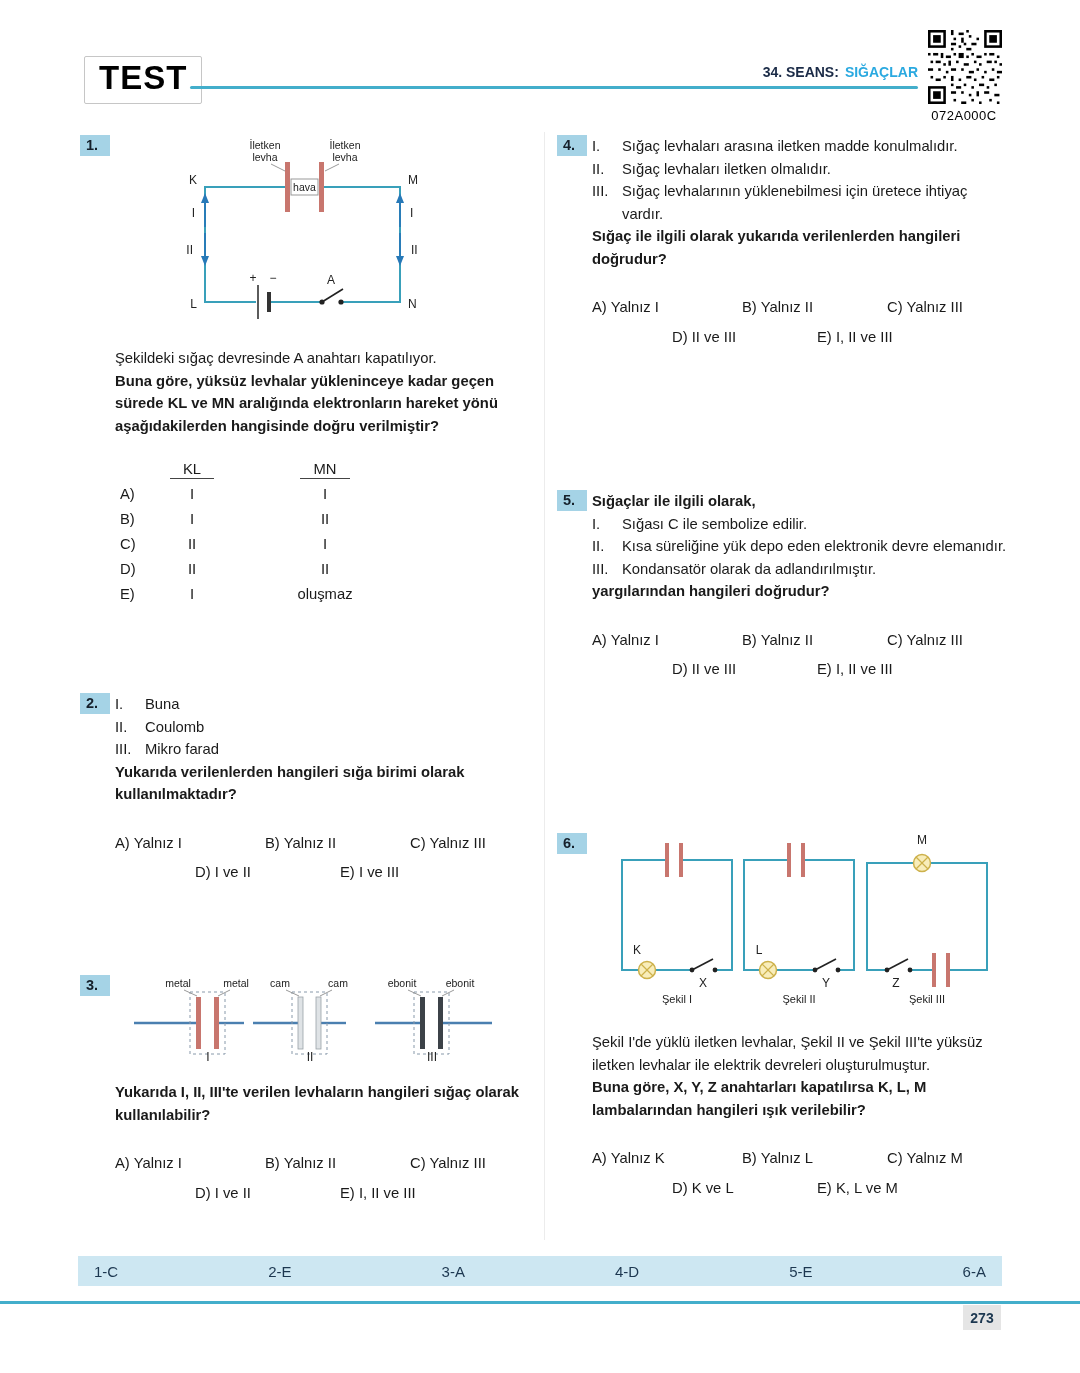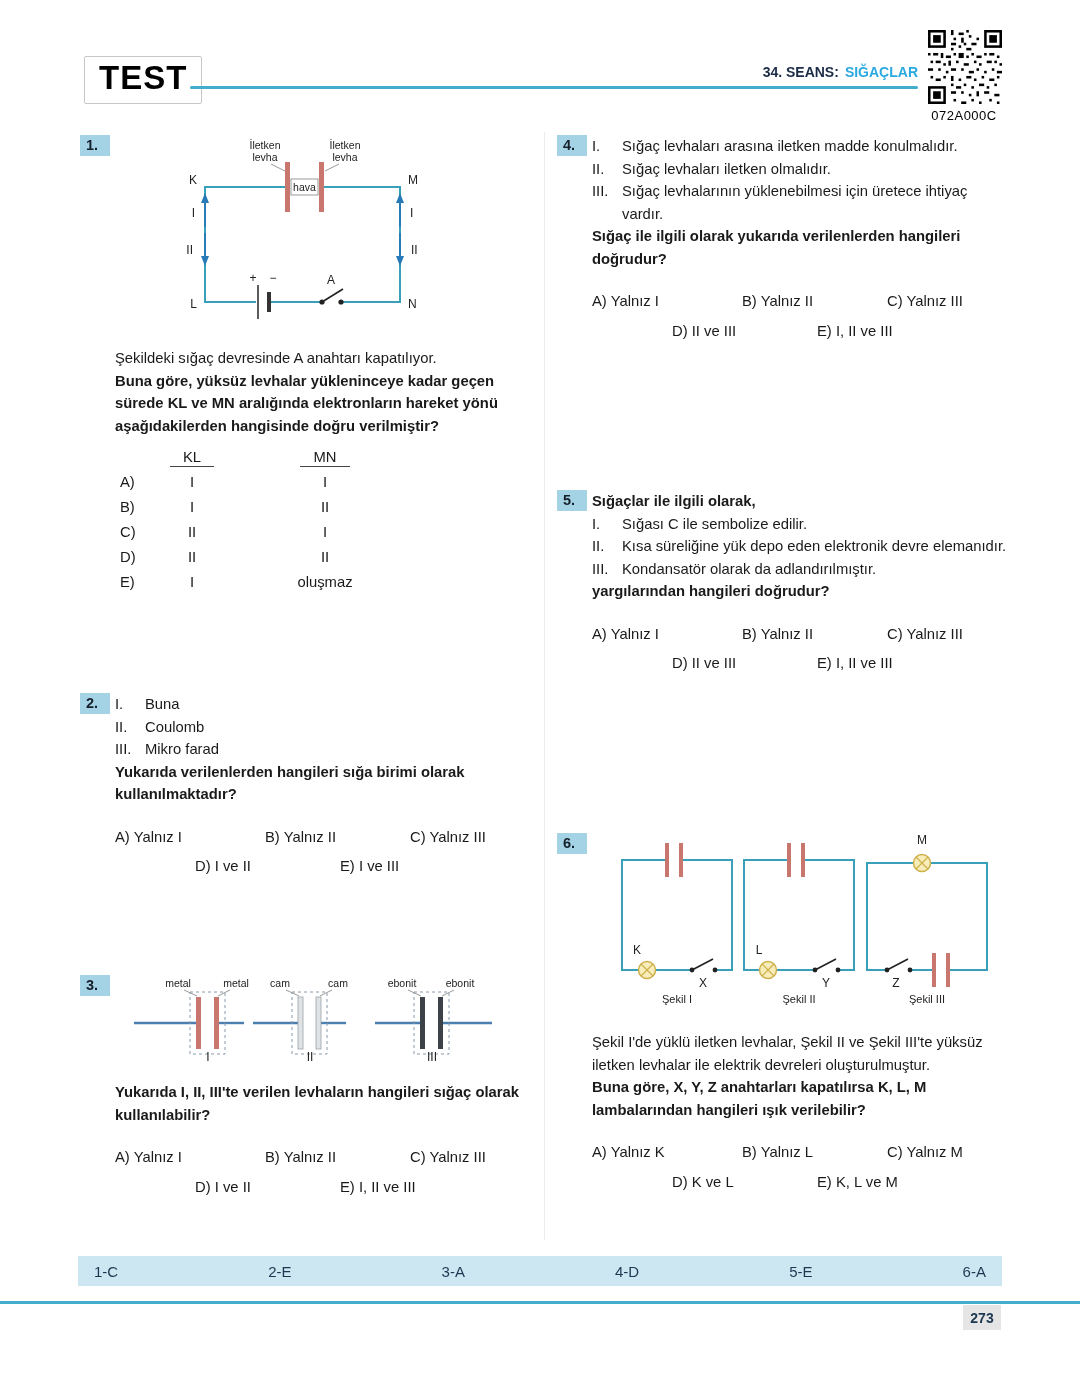--- a/index.html
+++ b/index.html
@@ -24,27 +24,27 @@
 
   .qnum{position:absolute;left:0;top:0;width:30px;height:21px;background:#a5d3e6;
         font-weight:bold;font-size:14.5px;line-height:21px;padding-left:6px;color:#15202b}
   .qbody{margin-left:35px;font-size:14.8px;line-height:22.5px;color:#1a1a1a}
   .b{font-weight:bold}
 
   .item{display:flex}
   .item .rn{width:30px;flex:none}
   .item .it{flex:1}
 
-  .opts{display:flex;margin-top:20px}
+  .opts{display:flex;margin-top:26px}
   .opts.r2{margin-top:7px;margin-left:80px}
   .opt.w1{width:150px}
   .opt.w2{width:145px}
 
   
-  .t1{margin-top:8px;margin-left:5px}
+  .t1{margin-top:20px;margin-left:5px}
   .t1 .tr{display:flex;height:25px;align-items:center}
   .t1 .c0{width:42px}
   .t1 .c1{width:60px;text-align:center}
   .t1 .c2{width:206px;text-align:center}
   .t1 .hd{border-bottom:1.5px solid #444;padding:0 13px 1px}
 
   
   svg{display:block}
   svg text{font-family:"Liberation Sans",sans-serif;fill:#222}
   .wire{stroke:#39a0ba;stroke-width:2;fill:none}

